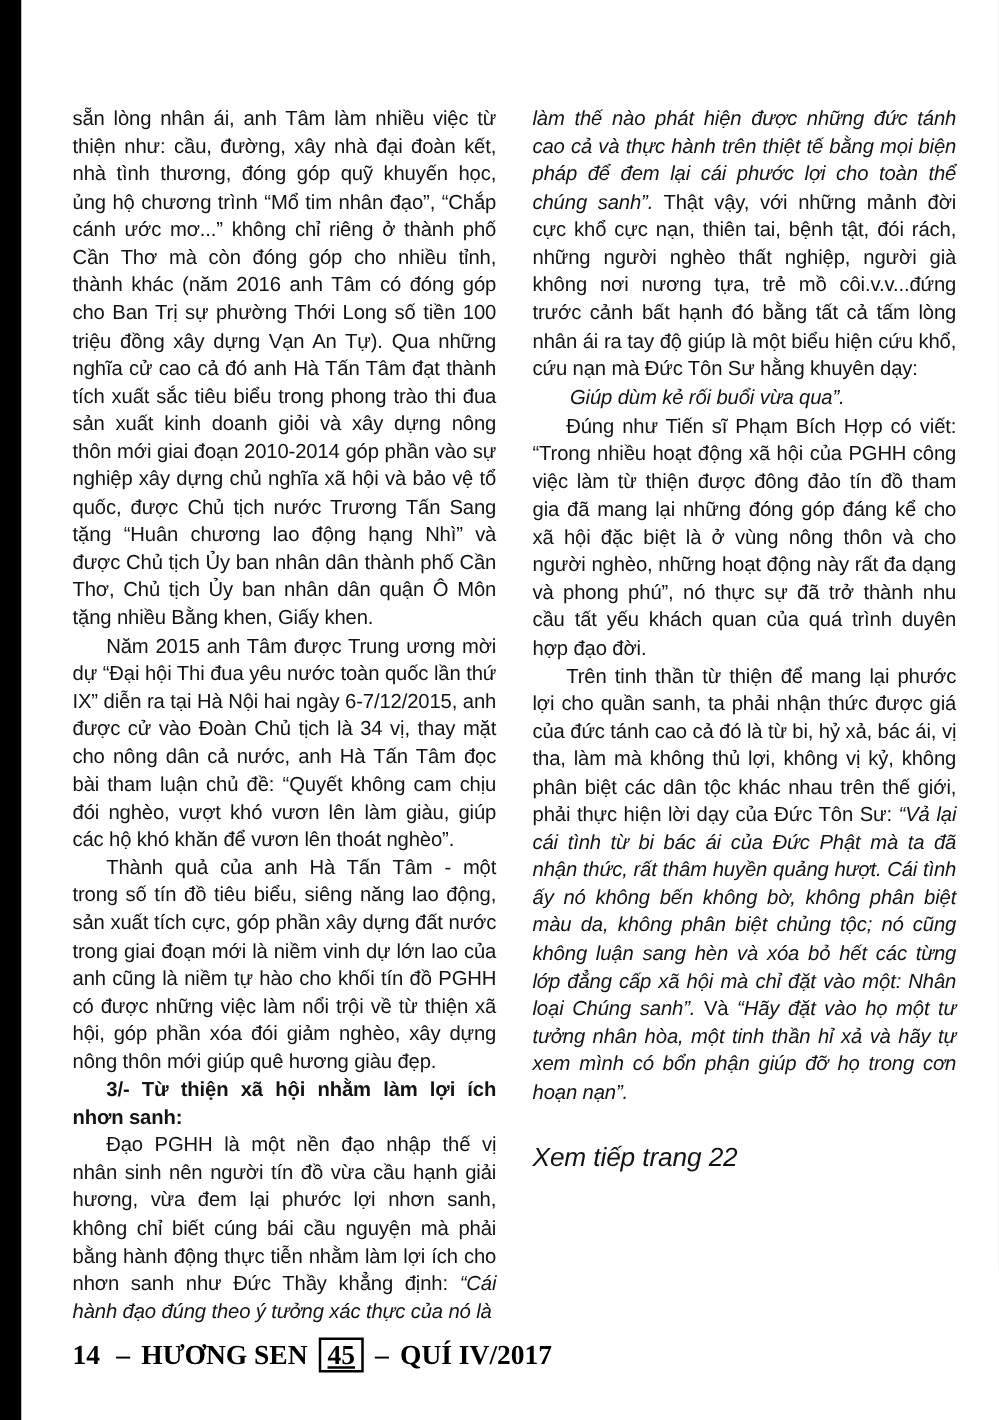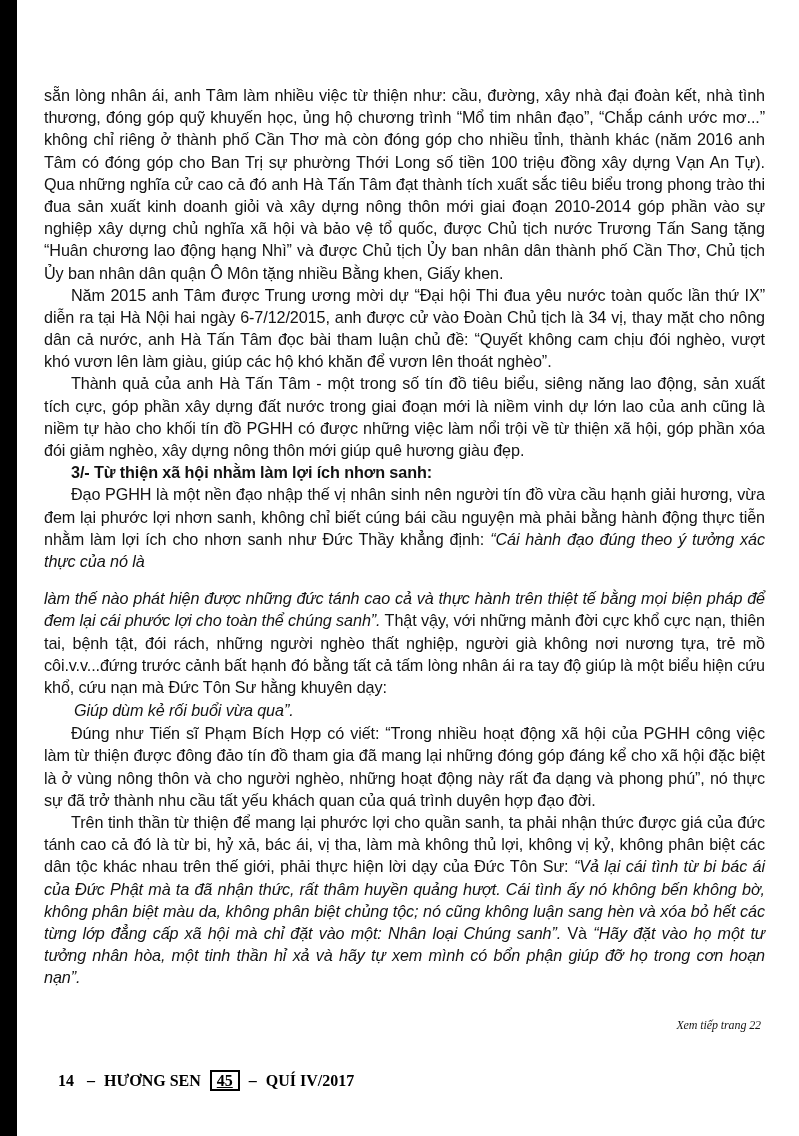--- a/index.html
+++ b/index.html
@@ -9,53 +9,52 @@
     background:#ffffff;
     overflow:hidden;
     font-family:"Liberation Sans", sans-serif;
   }
   .edge-bar{
     position:absolute;left:0;top:0;
     width:17px;height:1136px;
     background:#000000;
   }
   .content{
-    position:absolute;left:44px;top:84px;right:34px;
-    display:flex;gap:15px;flex-direction:column;
+    position:absolute;left:58px;top:84px;right:34px;
+    display:flex;gap:29px;
   }
   .col{
     flex:1;
     font-size:16.2px;
     line-height:1.37;
     color:#131313;
     letter-spacing:-0.1px;
   }
   .para{margin:0;text-align:justify;}
   .para.indent{text-indent:27px;}
   .para.heading{font-weight:700;}
   .para.verse{
     font-style:italic;
     text-align:left;
     margin:1px 0 1px 30px;
   }
   .para.continuation{
     font-style:italic;
-    text-align:right;
+    text-align:left;
     margin-top:28px;
     padding-right:4px;
-    font-size:12px;
-    font-family:Liberation Serif, serif;
+    font-size:21px;
   }
   .it{font-style:italic;}
   .b{font-weight:700;}
   .footer{
     position:absolute;left:58px;top:1070px;
     font-family:"Liberation Serif", serif;
     font-weight:700;
-    font-size:16px;
+    font-size:22px;
     color:#000;
     display:flex;align-items:center;gap:9px;
     white-space:nowrap;
   }
   .footer .pgnum{margin-right:4px;}
   .issue-box{
     border:2px solid #000;
     padding:0 5px;
     line-height:1.08;
     display:inline-block;

